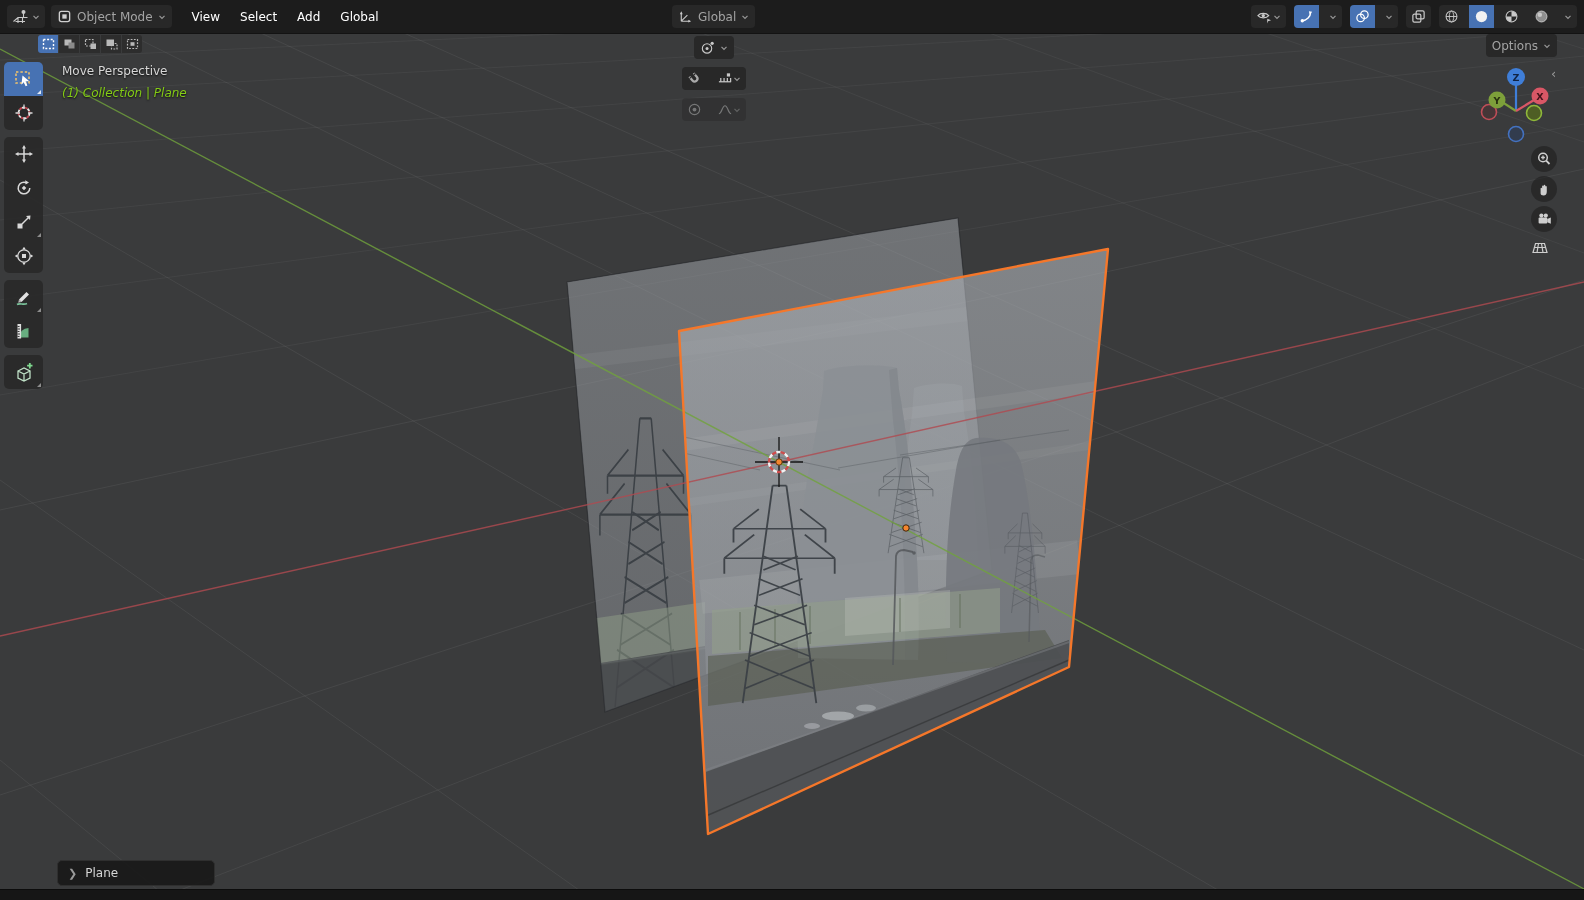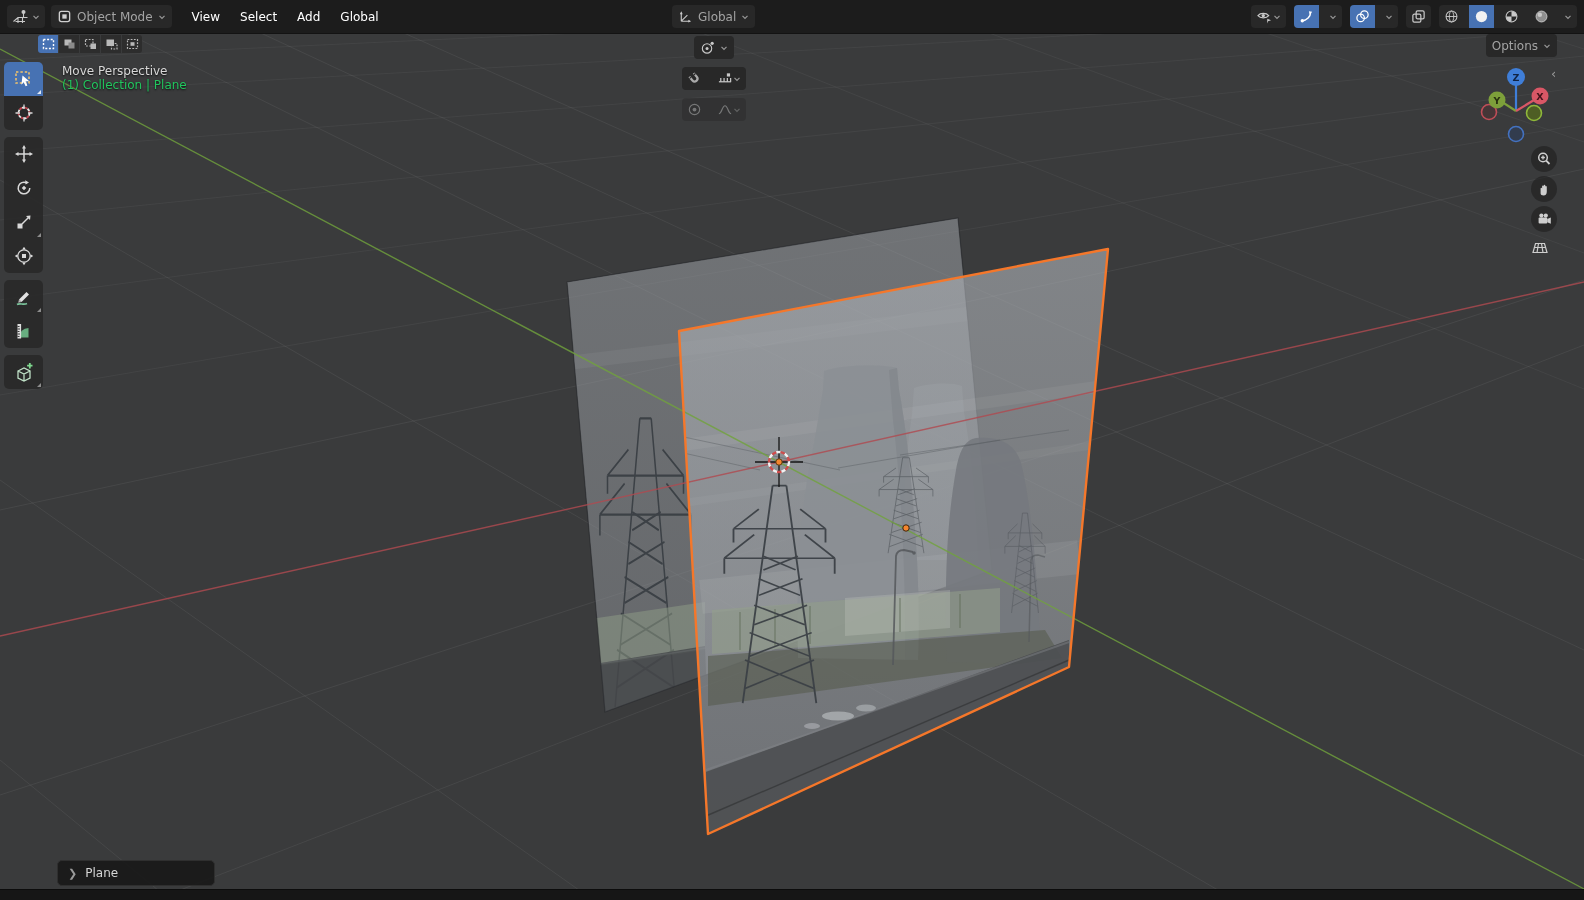--- a/index.html
+++ b/index.html
@@ -32,21 +32,21 @@
   
   .toolbar{position:absolute;left:4px;top:62px;width:39px;display:flex;flex-direction:column;gap:7px;z-index:25;}
   .tgroup{display:flex;flex-direction:column;border-radius:5px;overflow:hidden;}
   .tool{width:39px;height:34px;background:rgba(41,41,41,.92);display:flex;align-items:center;justify-content:center;position:relative;}
   .tool.active{background:#4772b3;}
   .tool .corner{position:absolute;right:2px;bottom:2px;width:0;height:0;
                 border-left:4px solid transparent;border-bottom:4px solid #8d8d8d;}
   .tool.active .corner{border-bottom-color:#dfe8f5;}
   
   .vp-text{position:absolute;left:62px;top:64px;z-index:10;text-shadow:0 1px 2px rgba(0,0,0,.85);}
-  .vp-text .line2{margin-top:0;color:#22c55e;}
+  .vp-text .line2{margin-top:8px;color:#84cc16;font-style:italic;}
   .scene-svg{position:absolute;left:0;top:0;z-index:1;}
   .navbtn{position:absolute;width:26px;height:26px;border-radius:50%;background:rgba(30,30,30,.62);
           display:flex;align-items:center;justify-content:center;z-index:12;}
   .navbtn.flat{background:transparent;}
   .collapse-arrow{position:absolute;left:1551px;top:66px;color:#9b9b9b;font-size:13px;z-index:12;}
   .op-panel{position:absolute;left:57px;top:860px;width:158px;height:26px;background:rgba(25,25,25,.92);
             border:1px solid #2f2f2f;border-radius:5px;display:flex;align-items:center;gap:8px;
             padding:0 10px;box-sizing:border-box;z-index:12;color:#d6d6d6;}
   .op-panel .arrow{color:#9a9a9a;font-size:11px;}
   .statusbar{position:absolute;left:0;right:0;bottom:0;height:10px;background:#161616;border-top:1px solid #0c0c0c;z-index:30;}

